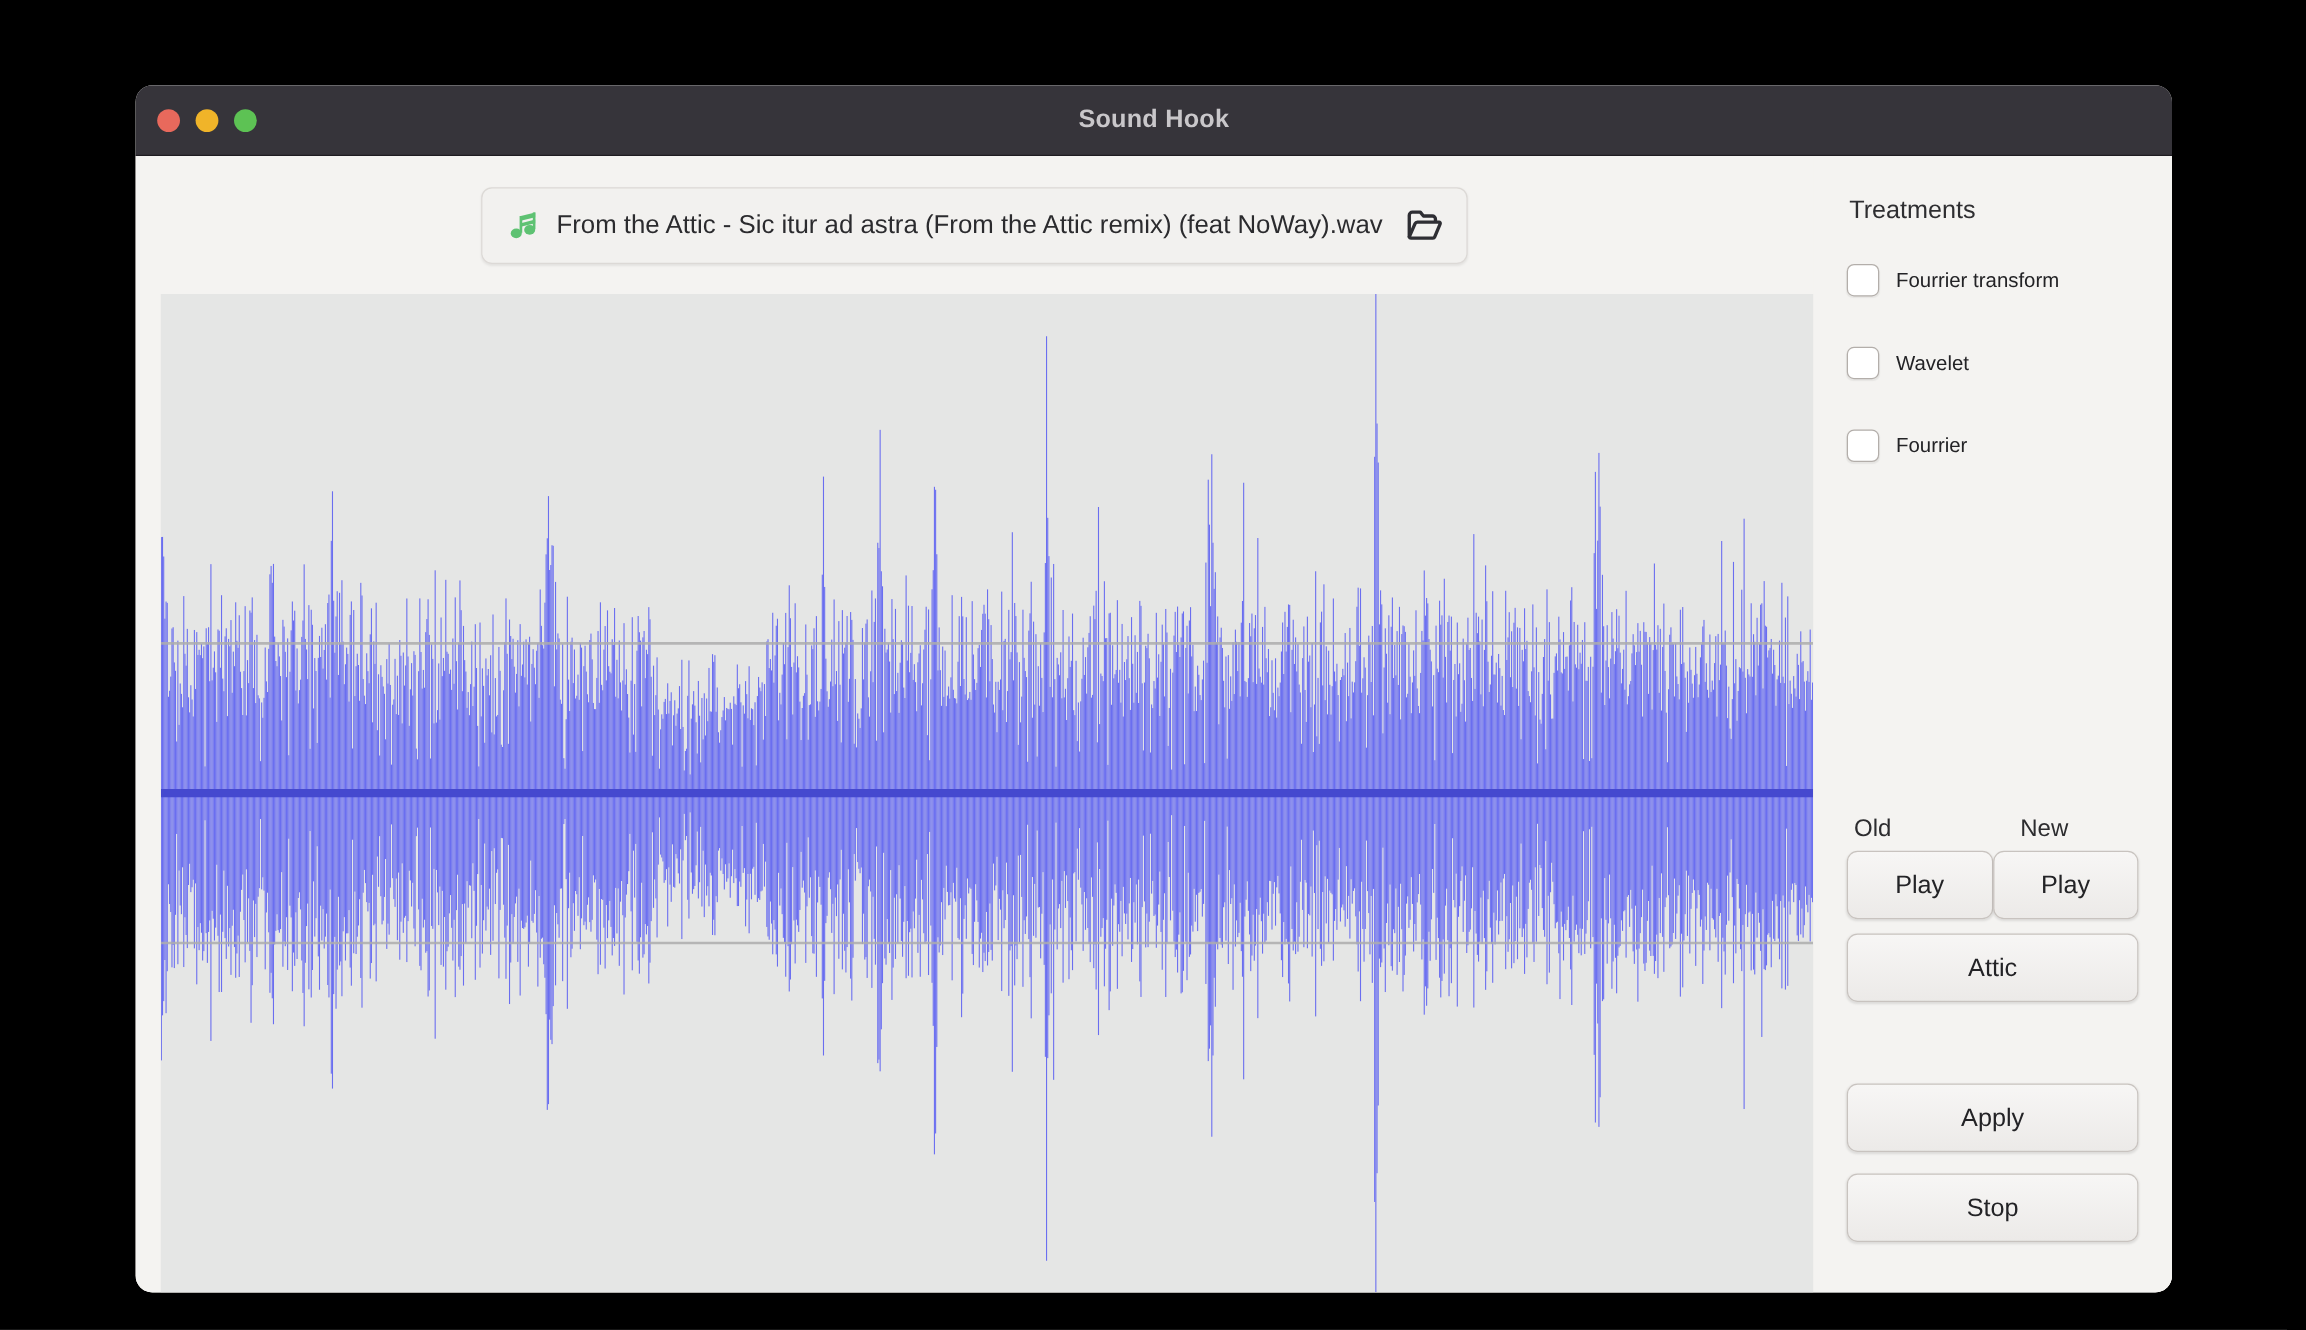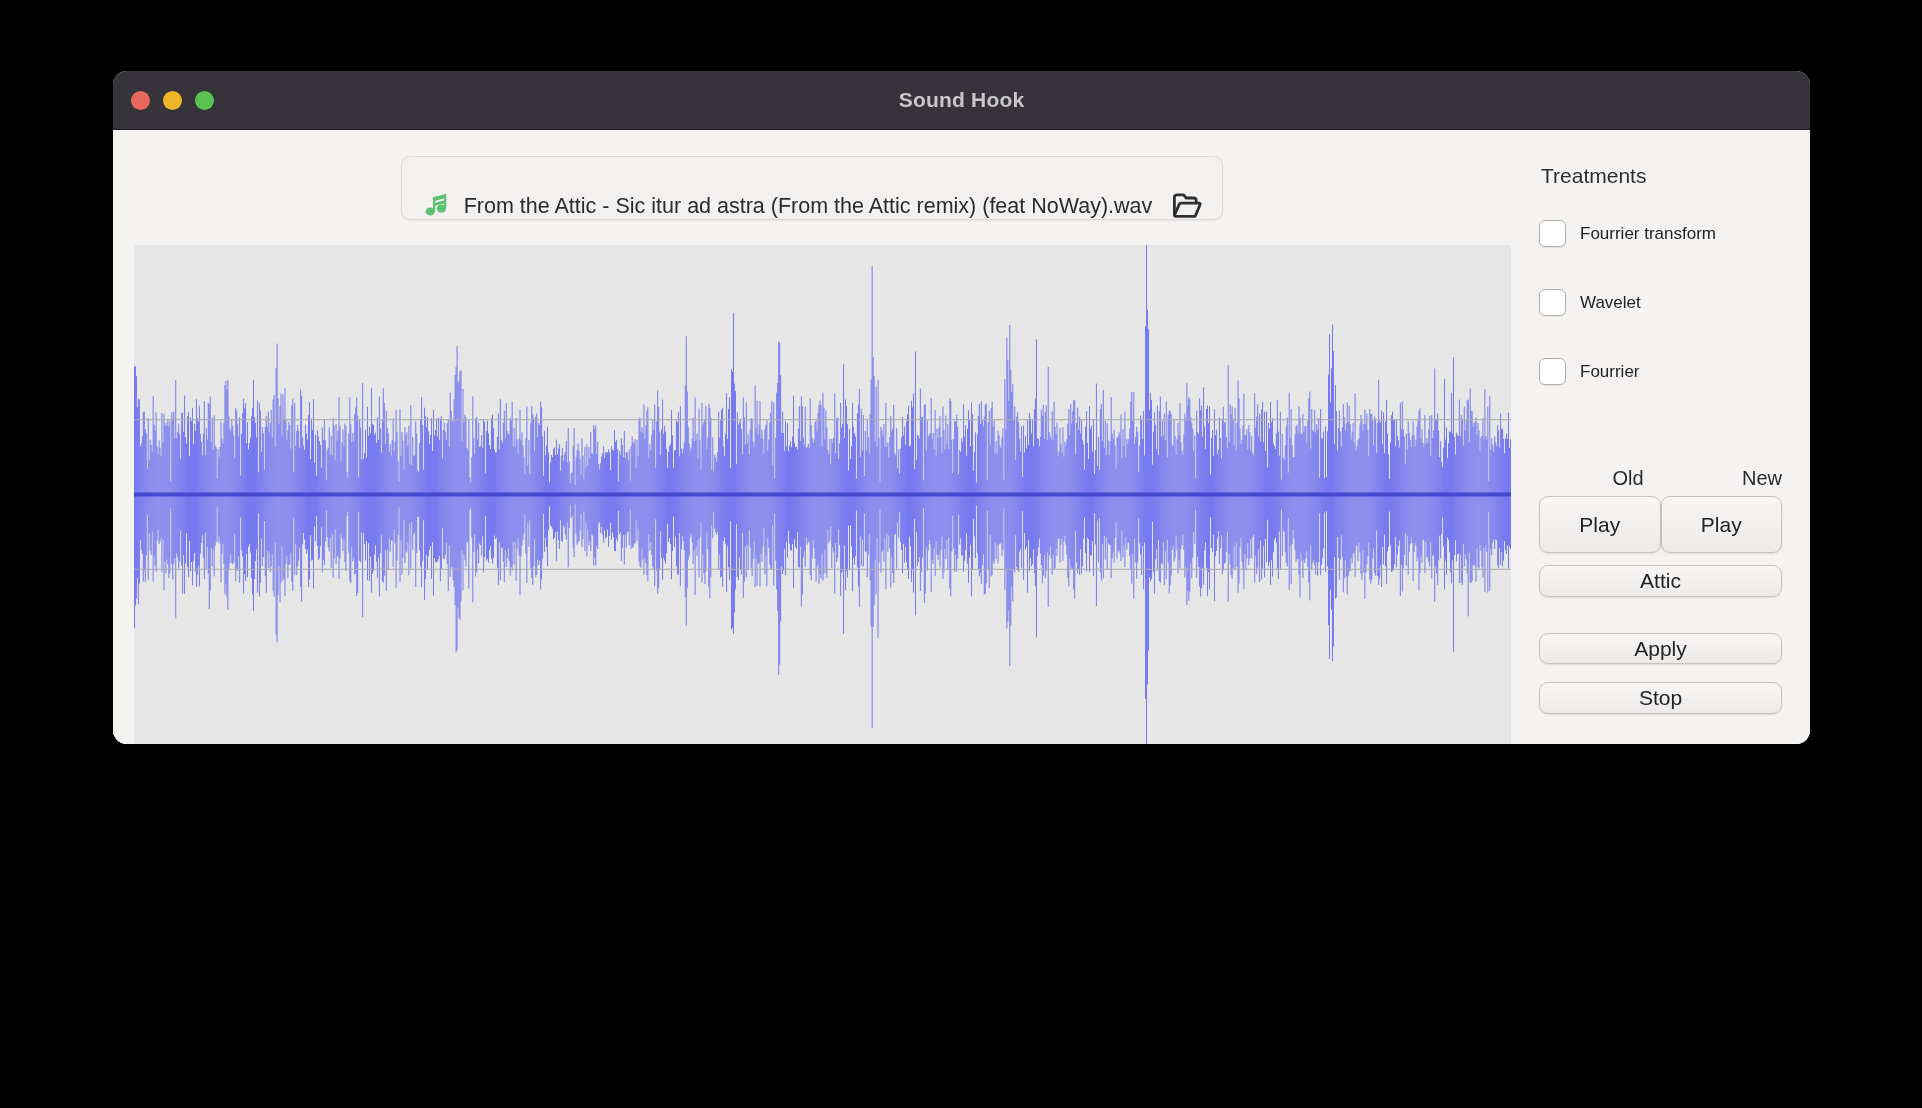--- a/index.html
+++ b/index.html
@@ -18,21 +18,21 @@
     height: 1108px;
     background: #000000;
   }
 
   
   .window {
     position: absolute;
     left: 113px;
     top: 71px;
     width: 1697px;
-    height: 673px;
+    height: 1006px;
     border-radius: 14px;
     background: #f4f3f1;
     box-shadow: 0 14px 42px rgba(0,0,0,0.55), 0 2px 8px rgba(0,0,0,0.4);
     overflow: hidden;
     display: flex;
     flex-direction: column;
   }
 
   .titlebar {
     height: 58px;
@@ -94,21 +94,21 @@
   .file-row {
     flex: 0 0 115px;
     display: flex;
     align-items: center;
     justify-content: center;
     background: #f4f3f1;
   }
 
   .file-field {
     display: flex;
-    align-items: flex-end;
+    align-items: center;
     gap: 14px;
     height: 62px;
     padding: 0 20px 0 22px;
     background: #f2f1ef;
     border: 1px solid #dcd9d6;
     border-radius: 9px;
     box-shadow: 0 1px 2px rgba(0,0,0,0.07);
     max-width: 920px;
   }
   .file-name {
@@ -172,21 +172,20 @@
     color: #232326;
     white-space: nowrap;
   }
 
   .spacer { flex: 1 1 auto; min-height: 40px; }
 
   .playrow-labels {
     display: flex;
     gap: 34px;
     margin-bottom: 6px;
-    text-align: right;
   }
   .playrow-labels > span {
     flex: 1 1 0;
     font-size: 20px;
     color: #2c2c2f;
     padding-left: 6px;
   }
 
   .playrow {
     display: flex;

